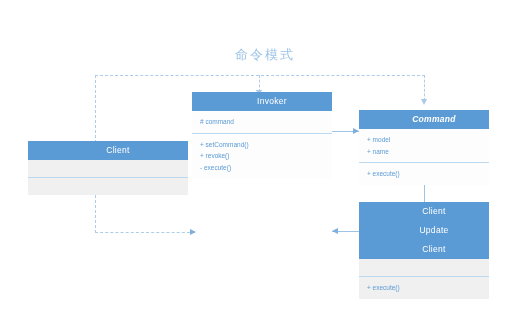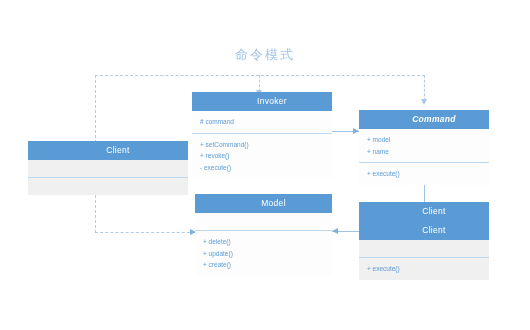--- a/index.html
+++ b/index.html
@@ -136,32 +136,24 @@
     <div class="hdr abstract">Command</div>
     <div class="cmpt first">
       <div class="row">+ model</div>
       <div class="row">+ name</div>
     </div>
     <div class="cmpt">
       <div class="row">+ execute()</div>
     </div>
   </div>
 
-  <div class="uml" style="left:195px; top:194px; width:137px;">
-    <div class="hdr">Model</div>
-    <div class="cmpt empty first"></div>
-    <div class="cmpt">
-      <div class="row">+ delete()</div>
-      <div class="row">+ update()</div>
-      <div class="row">+ create()</div>
-    </div>
-  </div>
 
   <div class="uml" style="left:359px; top:202px; width:130px;">
     <div class="hdr">Client</div>
+    <div class="hdr">Update</div>
     <div class="hdr">Client</div>
     <div class="cmpt gray empty first"></div>
     <div class="cmpt gray">
       <div class="row">+ execute()</div>
     </div>
   </div>
 
 </div>
 
 </body></html>

